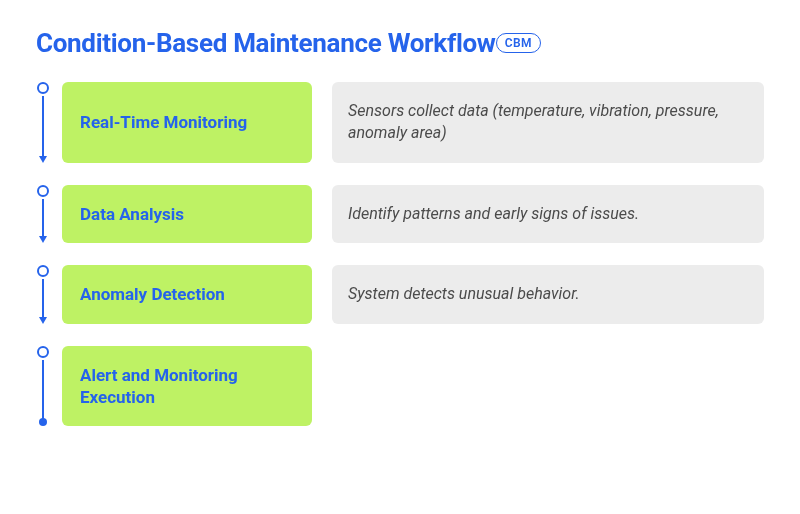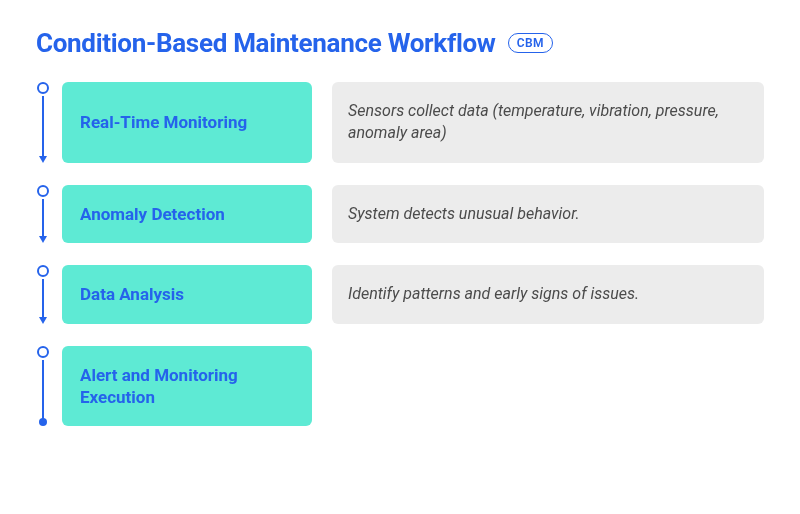--- a/index.html
+++ b/index.html
@@ -6,21 +6,21 @@
   body {
     font-family: -apple-system, BlinkMacSystemFont, "Segoe UI", Roboto, sans-serif;
     background: #fff;
     width: 800px;
     height: 514px;
     padding: 28px 36px;
   }
   .header {
     display: flex;
     align-items: center;
-    gap: 12px;
+    gap: 0;
     margin-bottom: 24px;
   }
   .title {
     font-size: 26px;
     font-weight: 700;
     color: #2563eb;
     letter-spacing: -0.3px;
   }
   .badge {
     display: inline-flex;
@@ -79,21 +79,21 @@
   }
   .dot-end {
     width: 8px;
     height: 8px;
     background: #2563eb;
     border-radius: 50%;
     margin-top: -1px;
   }
   .label-box {
     flex: 0 0 250px;
-    background: #5eead4;
+    background: #bef264;
     border-radius: 6px;
     padding: 18px 18px;
     display: flex;
     align-items: center;
   }
   .label-text {
     color: #2563eb;
     font-weight: 700;
     font-size: 17px;
     line-height: 1.3;
@@ -137,38 +137,38 @@
     </div>
   </div>
 
   <div class="step">
     <div class="marker">
       <div class="circle"></div>
       <div class="line"></div>
       <div class="arrowhead"></div>
     </div>
     <div class="label-box">
-      <span class="label-text">Anomaly Detection</span>
+      <span class="label-text">Data Analysis</span>
     </div>
     <div class="desc-box">
-      <span class="desc-text">System detects unusual behavior.</span>
+      <span class="desc-text">Identify patterns and early signs of issues.</span>
     </div>
   </div>
 
   <div class="step">
     <div class="marker">
       <div class="circle"></div>
       <div class="line"></div>
       <div class="arrowhead"></div>
     </div>
     <div class="label-box">
-      <span class="label-text">Data Analysis</span>
+      <span class="label-text">Anomaly Detection</span>
     </div>
     <div class="desc-box">
-      <span class="desc-text">Identify patterns and early signs of issues.</span>
+      <span class="desc-text">System detects unusual behavior.</span>
     </div>
   </div>
 
   <div class="step">
     <div class="marker">
       <div class="circle"></div>
       <div class="line"></div>
       <div class="dot-end"></div>
     </div>
     <div class="label-box">

